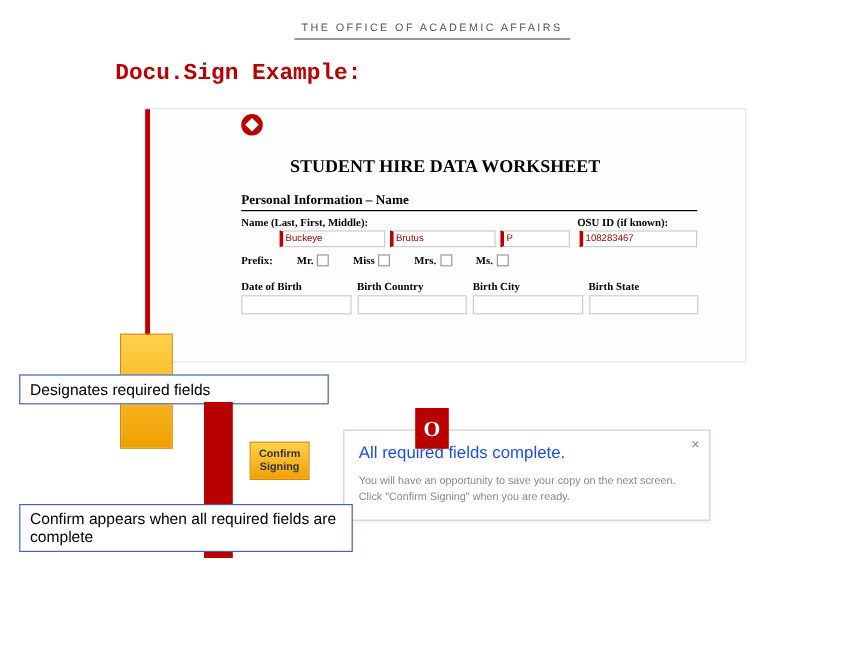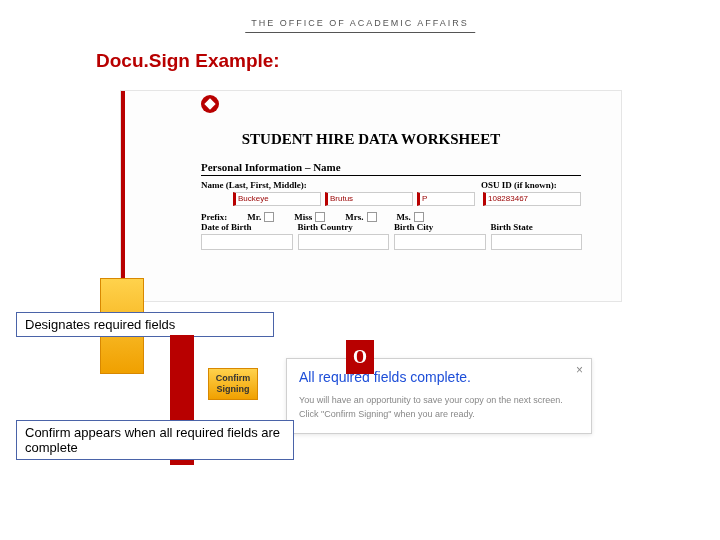--- a/index.html
+++ b/index.html
@@ -28,20 +28,21 @@
     border-bottom: 1px solid #555;
     padding: 0 6px 4px;
   }
   .title {
     position: absolute;
     top: 50px;
     left: 96px;
     font-size: 19px;
     font-weight: bold;
     color: #b80000;
+    font-family: Liberation Mono, monospace;
   }
   .worksheet {
     position: absolute;
     top: 90px;
     left: 120px;
     width: 500px;
     height: 210px;
     background: #fdfdfd;
     border: 1px solid #e5e5e5;
   }
@@ -142,20 +143,21 @@
     align-items: center;
     gap: 3px;
   }
   .prefix-box {
     width: 8px; height: 8px;
     border: 1px solid #999;
     background: #fff;
   }
   .ws-row2 {
     display: flex;
+    margin-top: 12px;
     gap: 6px;
   }
   .ws-col {
     flex: 1;
   }
   .ws-col .ws-field {
     border-left: 1px solid #ccc;
     margin-top: 2px;
     width: 95%;
     height: 14px;

